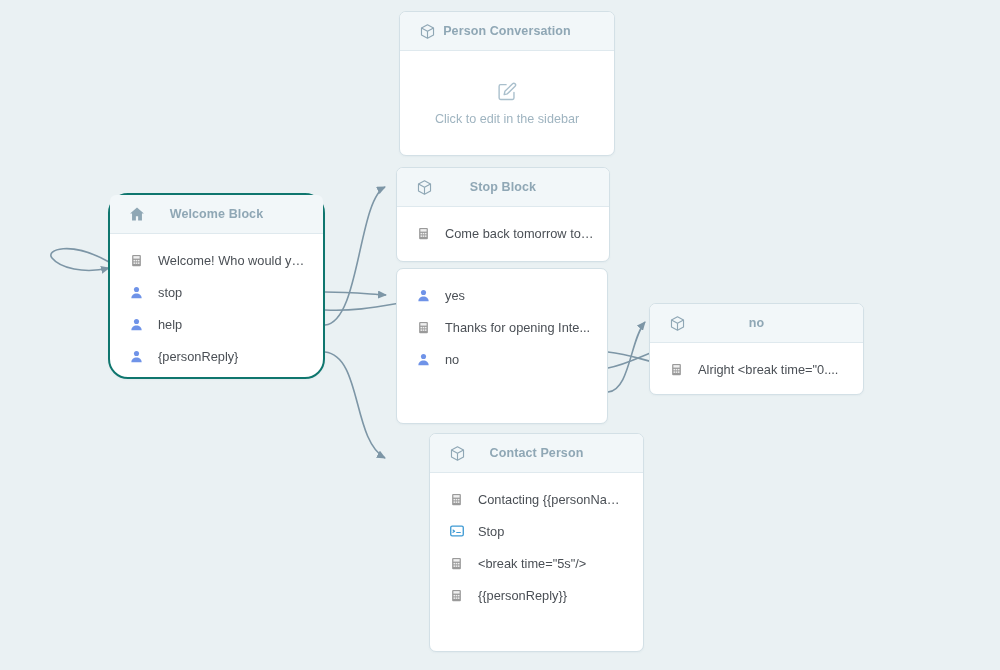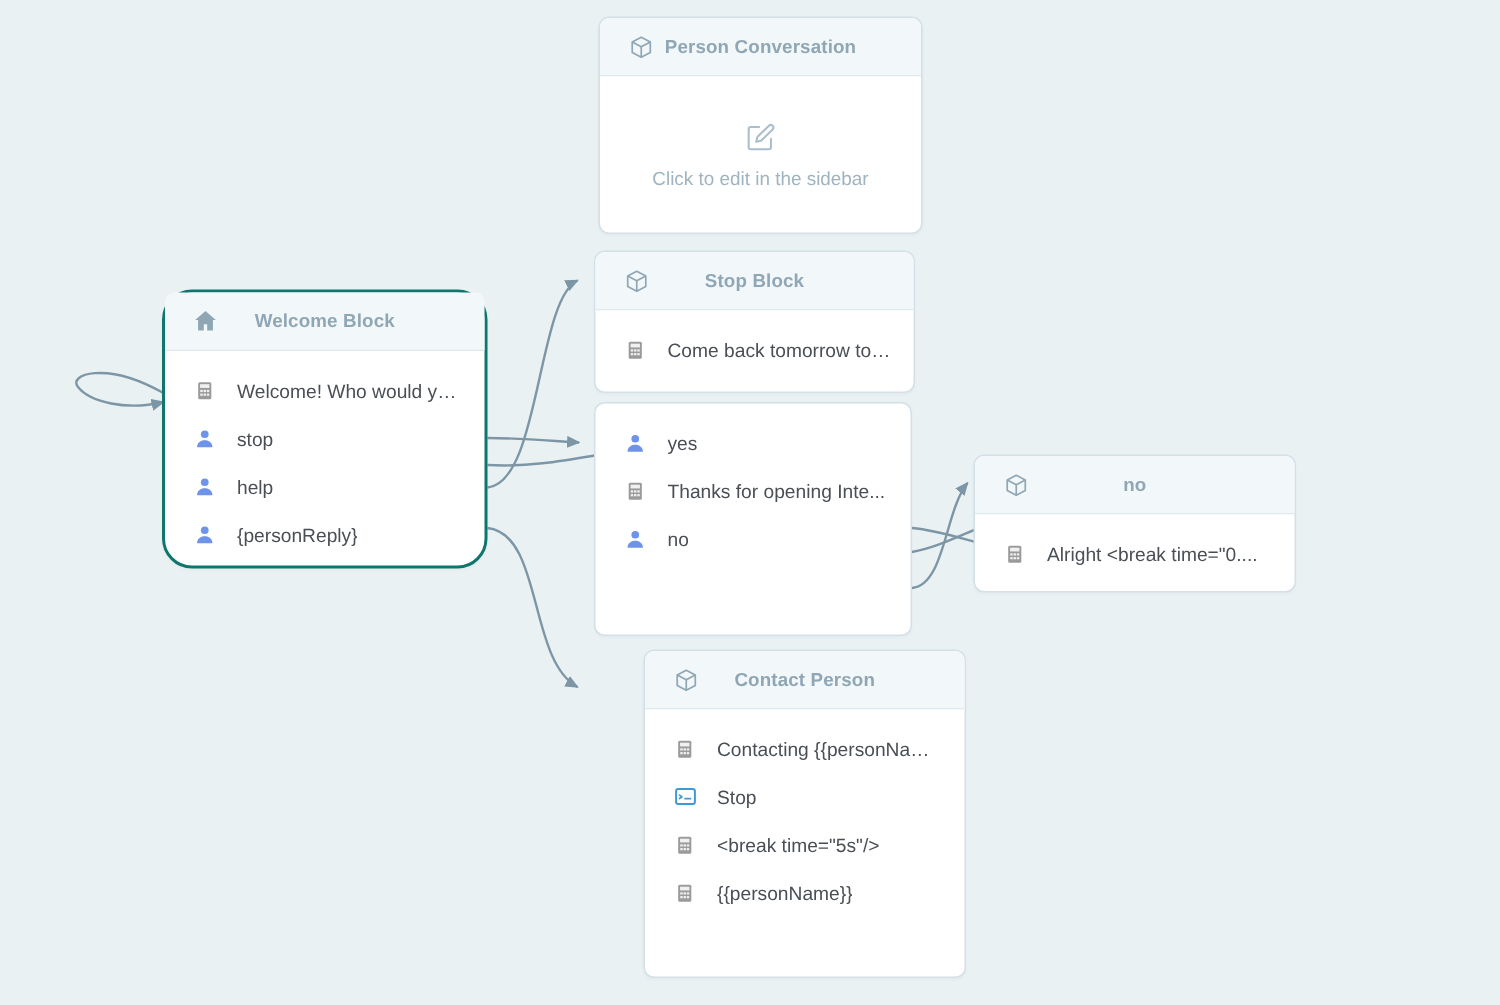--- a/index.html
+++ b/index.html
@@ -388,18 +388,18 @@
             <rect x="5" y="3" width="14" height="18" rx="1.6"></rect>
             <rect x="7" y="5" width="10" height="4" fill="#f0f0f0"></rect>
             <rect x="7.2" y="11" width="2.6" height="2.4" fill="#f0f0f0"></rect>
             <rect x="10.7" y="11" width="2.6" height="2.4" fill="#f0f0f0"></rect>
             <rect x="14.2" y="11" width="2.6" height="2.4" fill="#f0f0f0"></rect>
             <rect x="7.2" y="15" width="2.6" height="2.4" fill="#f0f0f0"></rect>
             <rect x="10.7" y="15" width="2.6" height="2.4" fill="#f0f0f0"></rect>
             <rect x="14.2" y="15" width="2.6" height="2.4" fill="#f0f0f0"></rect>
           </svg>
         </span>
-        <span class="row-label">{{personName}}</span>
+        <span class="row-label">{{personReply}}</span>
       </div>
     </div>
   </div>
 
 </div>
 
 </body></html>

